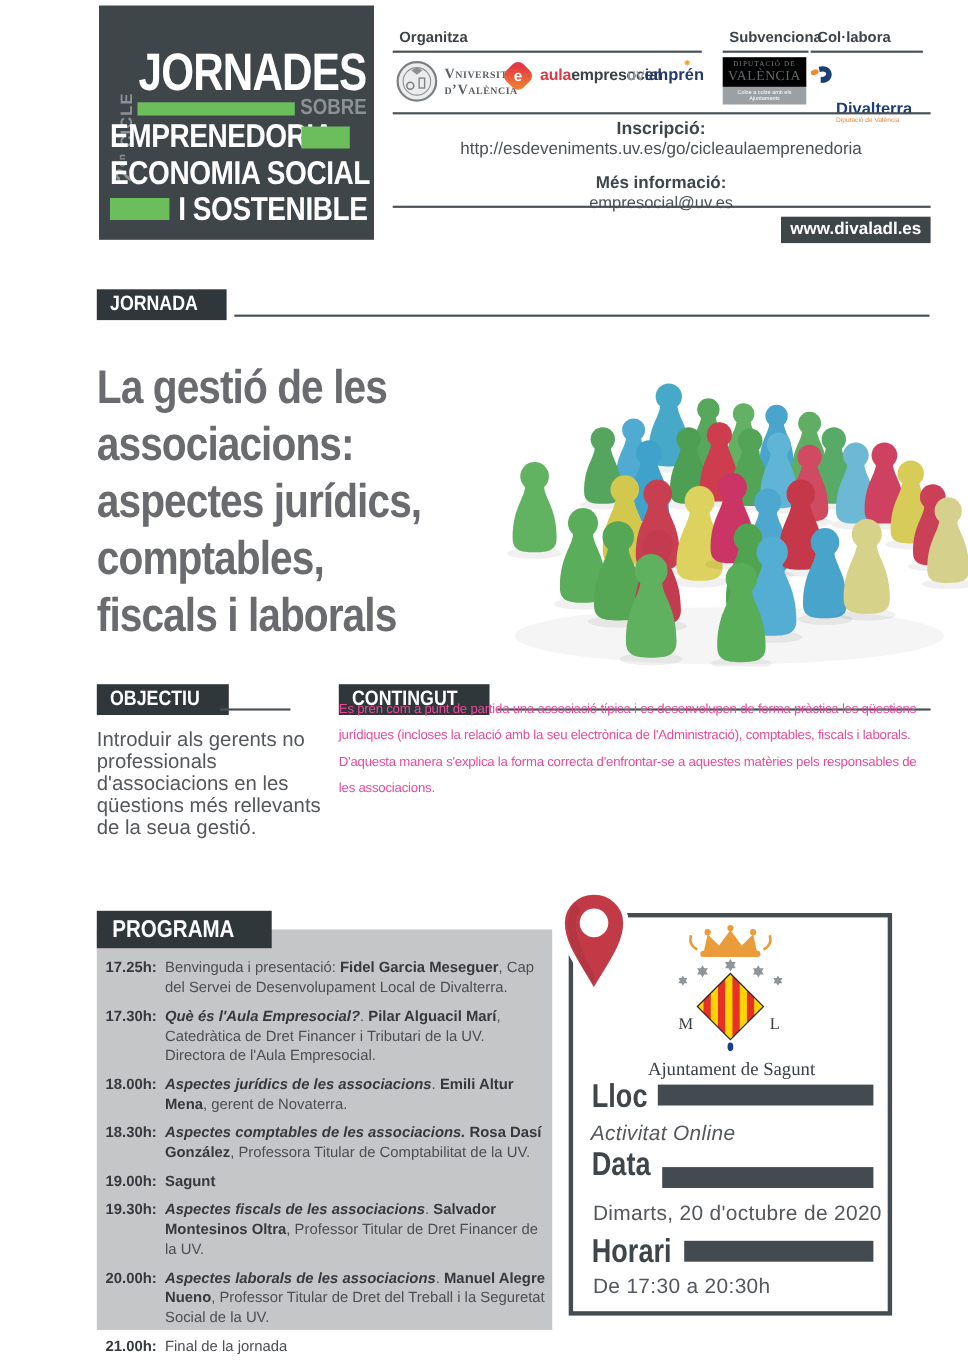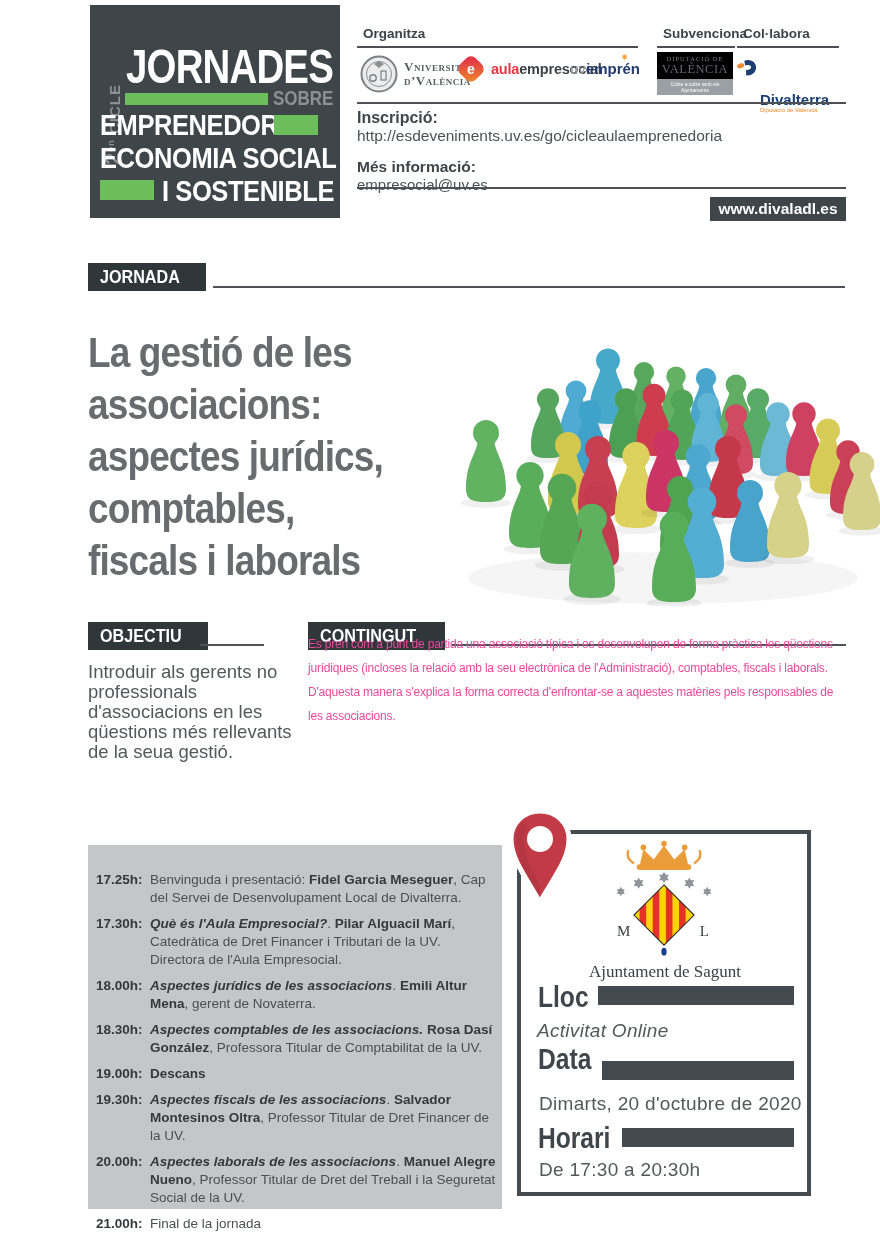--- a/index.html
+++ b/index.html
@@ -51,21 +51,21 @@
   #dip-l2{font-family:"Liberation Serif",serif;font-size:12.5px;color:#64696d;letter-spacing:.5px;}
   #dip-strip{background:#9aa0a4;color:#fff;font-size:5px;padding:2px 0;}
   #div-logo{left:737px;top:57px;display:flex;align-items:flex-start;gap:3px;}
   #div-words{line-height:1;margin-top:35px;}
   #div-name{font-weight:bold;font-size:15px;color:#1d3e73;}
   #div-sub{font-size:6px;color:#f08a2e;}
 
   
   #hr1{left:357px;top:102px;width:489px;}
   #hr2{left:357px;top:187px;width:489px;}
-  #inscr{left:357px;top:109px;width:488px;text-align:left;color:#4a5157;}
+  #inscr{left:357px;top:109px;width:488px;text-align:center;color:#4a5157;}
   .ins-b{font-weight:bold;font-size:16px;color:#3e454b;}
   .ins-t{font-size:15.5px;}
   #web-box{left:710px;top:197px;width:136px;height:24px;background:#3f464a;color:#fff;
            font-weight:bold;font-size:15.5px;text-align:center;line-height:24px;}
 
   
   .chip{position:absolute;background:#30373b;color:#fff;font-weight:bold;}
   .chip .cond{transform:scaleX(.85);}
   #chip-jornada{left:88px;top:263px;padding:3px 12px;font-size:19px;}
   #chip-obj{left:88px;top:622px;padding:3px 12px;font-size:19px;}
@@ -268,36 +268,37 @@
         <div class="prog-item">
           <span class="prog-time">18.00h:</span>
           <div><span class="seg-bi">Aspectes jurídics de les associacions</span><span class="seg-n">. </span><span class="seg-b">Emili Altur Mena</span><span class="seg-n">, gerent de Novaterra.</span></div>
         </div>
         <div class="prog-item">
           <span class="prog-time">18.30h:</span>
           <div><span class="seg-bi">Aspectes comptables de les associacions.</span><span class="seg-n"> </span><span class="seg-b">Rosa Dasí González</span><span class="seg-n">, Professora Titular de Comptabilitat de la UV.</span></div>
         </div>
         <div class="prog-item">
           <span class="prog-time">19.00h:</span>
-          <div><span class="seg-b">Descans</span></div>
+          <div><span class="seg-b">Sagunt</span></div>
         </div>
         <div class="prog-item">
           <span class="prog-time">19.30h:</span>
           <div><span class="seg-bi">Aspectes fiscals de les associacions</span><span class="seg-n">. </span><span class="seg-b">Salvador Montesinos Oltra</span><span class="seg-n">, Professor Titular de Dret Financer de la UV.</span></div>
         </div>
         <div class="prog-item">
           <span class="prog-time">20.00h:</span>
           <div><span class="seg-bi">Aspectes laborals de les associacions</span><span class="seg-n">. </span><span class="seg-b">Manuel Alegre Nueno</span><span class="seg-n">, Professor Titular de Dret del Treball i la Seguretat Social de la UV.</span></div>
         </div>
         <div class="prog-item">
           <span class="prog-time">21.00h:</span>
           <div><span class="seg-n">Final de la jornada</span></div>
         </div>
       </div>
   </div>
+  <div id="chip-prog" class="chip"><span class="cond">PROGRAMA</span></div>
 
   <div id="info-box" class="abs"></div>
 
   <div id="pin" class="abs">
     <svg width="76" height="102" viewBox="0 0 76 102">
       <path d="M38,96 C23,70 9,53 9,33 C9,17 22,5 38,5 C54,5 67,17 67,33 C67,53 53,70 38,96 Z" fill="#c23a45" stroke="#ffffff" stroke-width="5"></path>
       <path d="M38,92 C26,70 14,53 14,33 C14,26 16.5,20 21,15 L26,21 C23,24.5 21.5,28.5 21.5,33 C21.5,49 30,64 38,80 Z" fill="#a73440" opacity="0.45"></path>
       <circle cx="38" cy="33" r="13" fill="#ffffff"></circle>
     </svg>
   </div>

